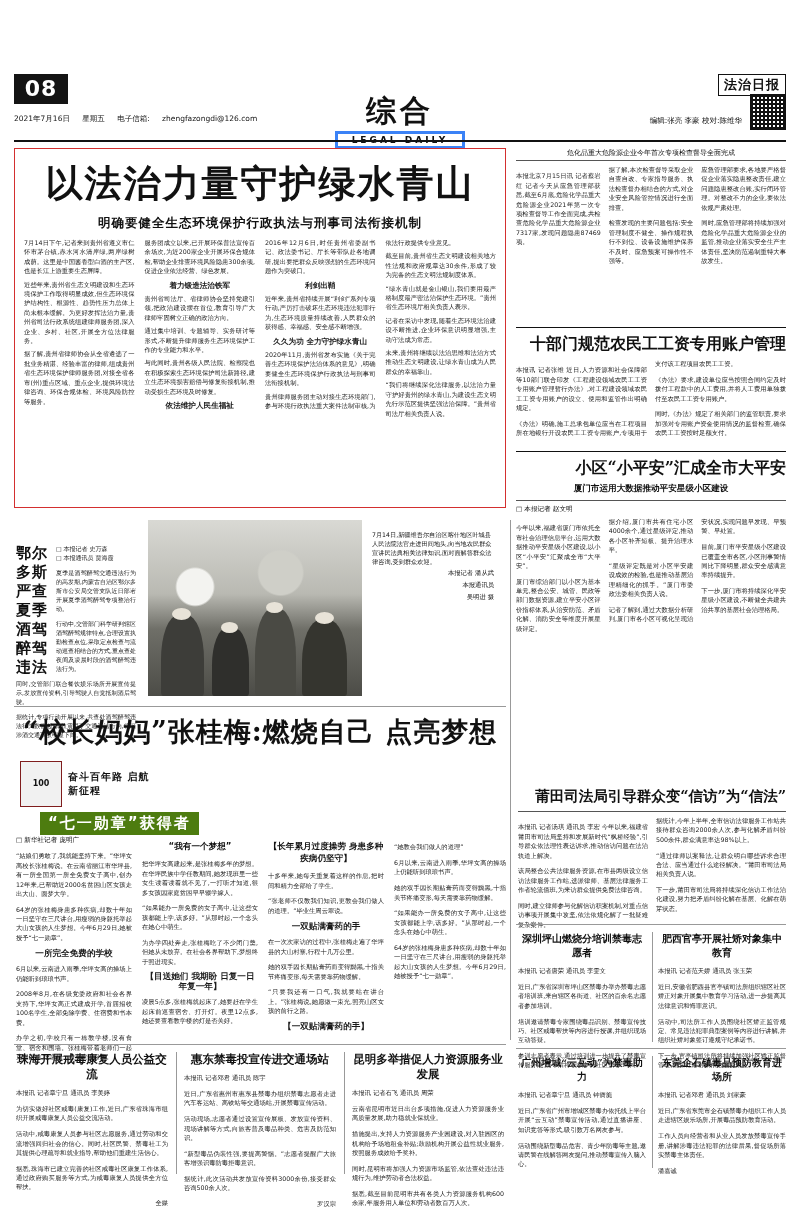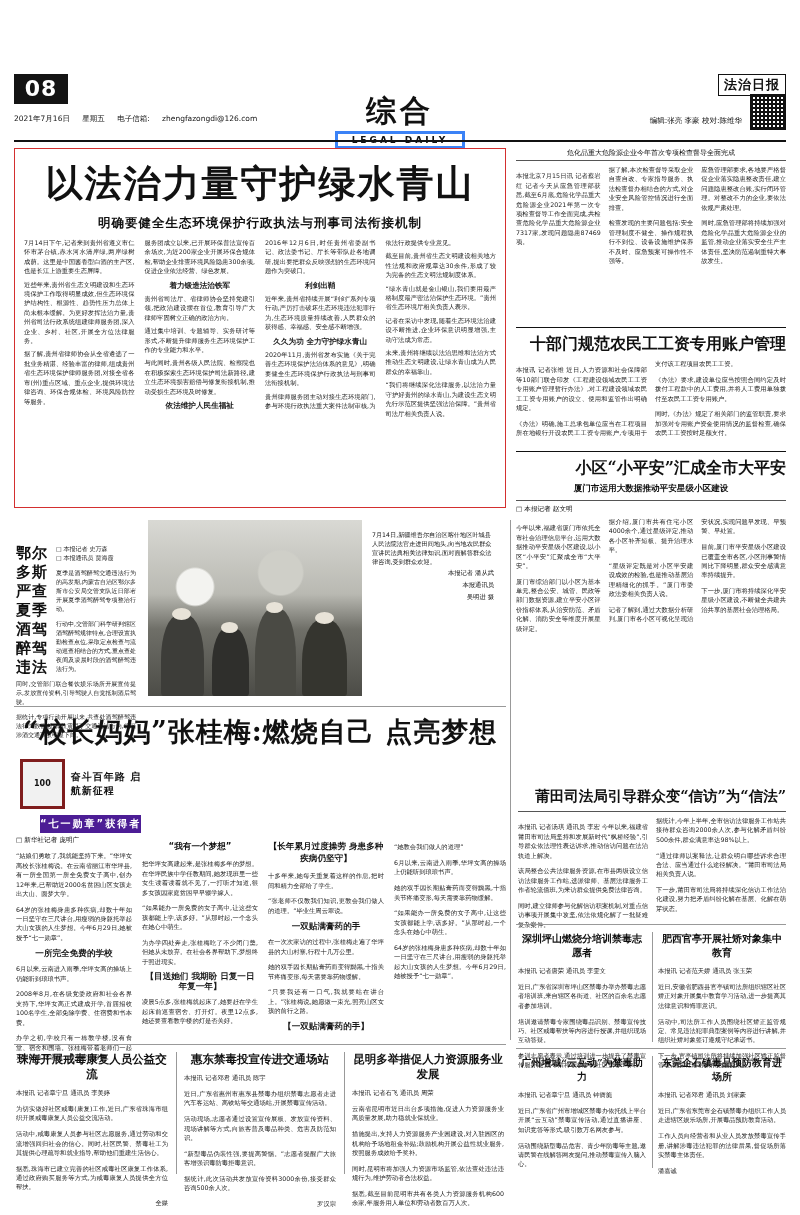--- a/index.html
+++ b/index.html
@@ -63,25 +63,25 @@
       linear-gradient(180deg,#d9d9d4 0%, #b9b9b2 42%, #6f6f68 62%, #4c4c47 100%);
   }
   .ph-figs{position:absolute;left:0;bottom:0;width:100%;height:62%;}
   .ph-f{position:absolute;bottom:0;background:#3d3d39;border-radius:40% 40% 6% 6%/55% 55% 6% 6%;}
   .ph-head{position:absolute;background:#e8e3d8;border-radius:50%;}
   .cap{font-size:6.2px;line-height:9px;}
 
   
   .zgm-title{font-family:"DejaVu Serif","Liberation Serif",serif;font-weight:bold;font-size:27px;
     letter-spacing:1px;text-align:center;}
-  .badge{width:56px;height:44px;border:3px solid #7f1d1d;display:flex;align-items:center;
+  .badge{width:56px;height:44px;border:1px solid #7f1d1d;display:flex;align-items:center;
     justify-content:center;font-size:8px;font-weight:bold;text-align:right;line-height:10px;
     background:#f1f1f1;}
-  .ribbon{display:inline-block;background:#4c1d95;color:#fff;font-size:10px;font-weight:bold;
-    padding:2px 0;letter-spacing:2px;}
+  .ribbon{display:inline-block;background:#4d7c0f;color:#fff;font-size:15px;font-weight:bold;
+    padding:2px 8px;letter-spacing:2px;}
   .sec-h{font-weight:bold;font-size:8.6px;text-align:center;margin:5px 0 4px;}
   .mini-h{font-family:"DejaVu Serif","Liberation Serif",serif;font-weight:bold;font-size:11.5px;
     text-align:center;margin:0 0 4px;line-height:15px;}
   .mini-h-s{font-family:"DejaVu Serif","Liberation Serif",serif;font-weight:bold;font-size:10px;
     text-align:center;margin:0 0 4px;line-height:14px;}
   .sig{font-size:6.3px;text-align:right;margin-top:3px;}
   .vline{position:absolute;width:0;border-left:1px solid #999;}
   .hline{position:absolute;height:0;border-top:1px solid #999;}
 </style>
 </head>

